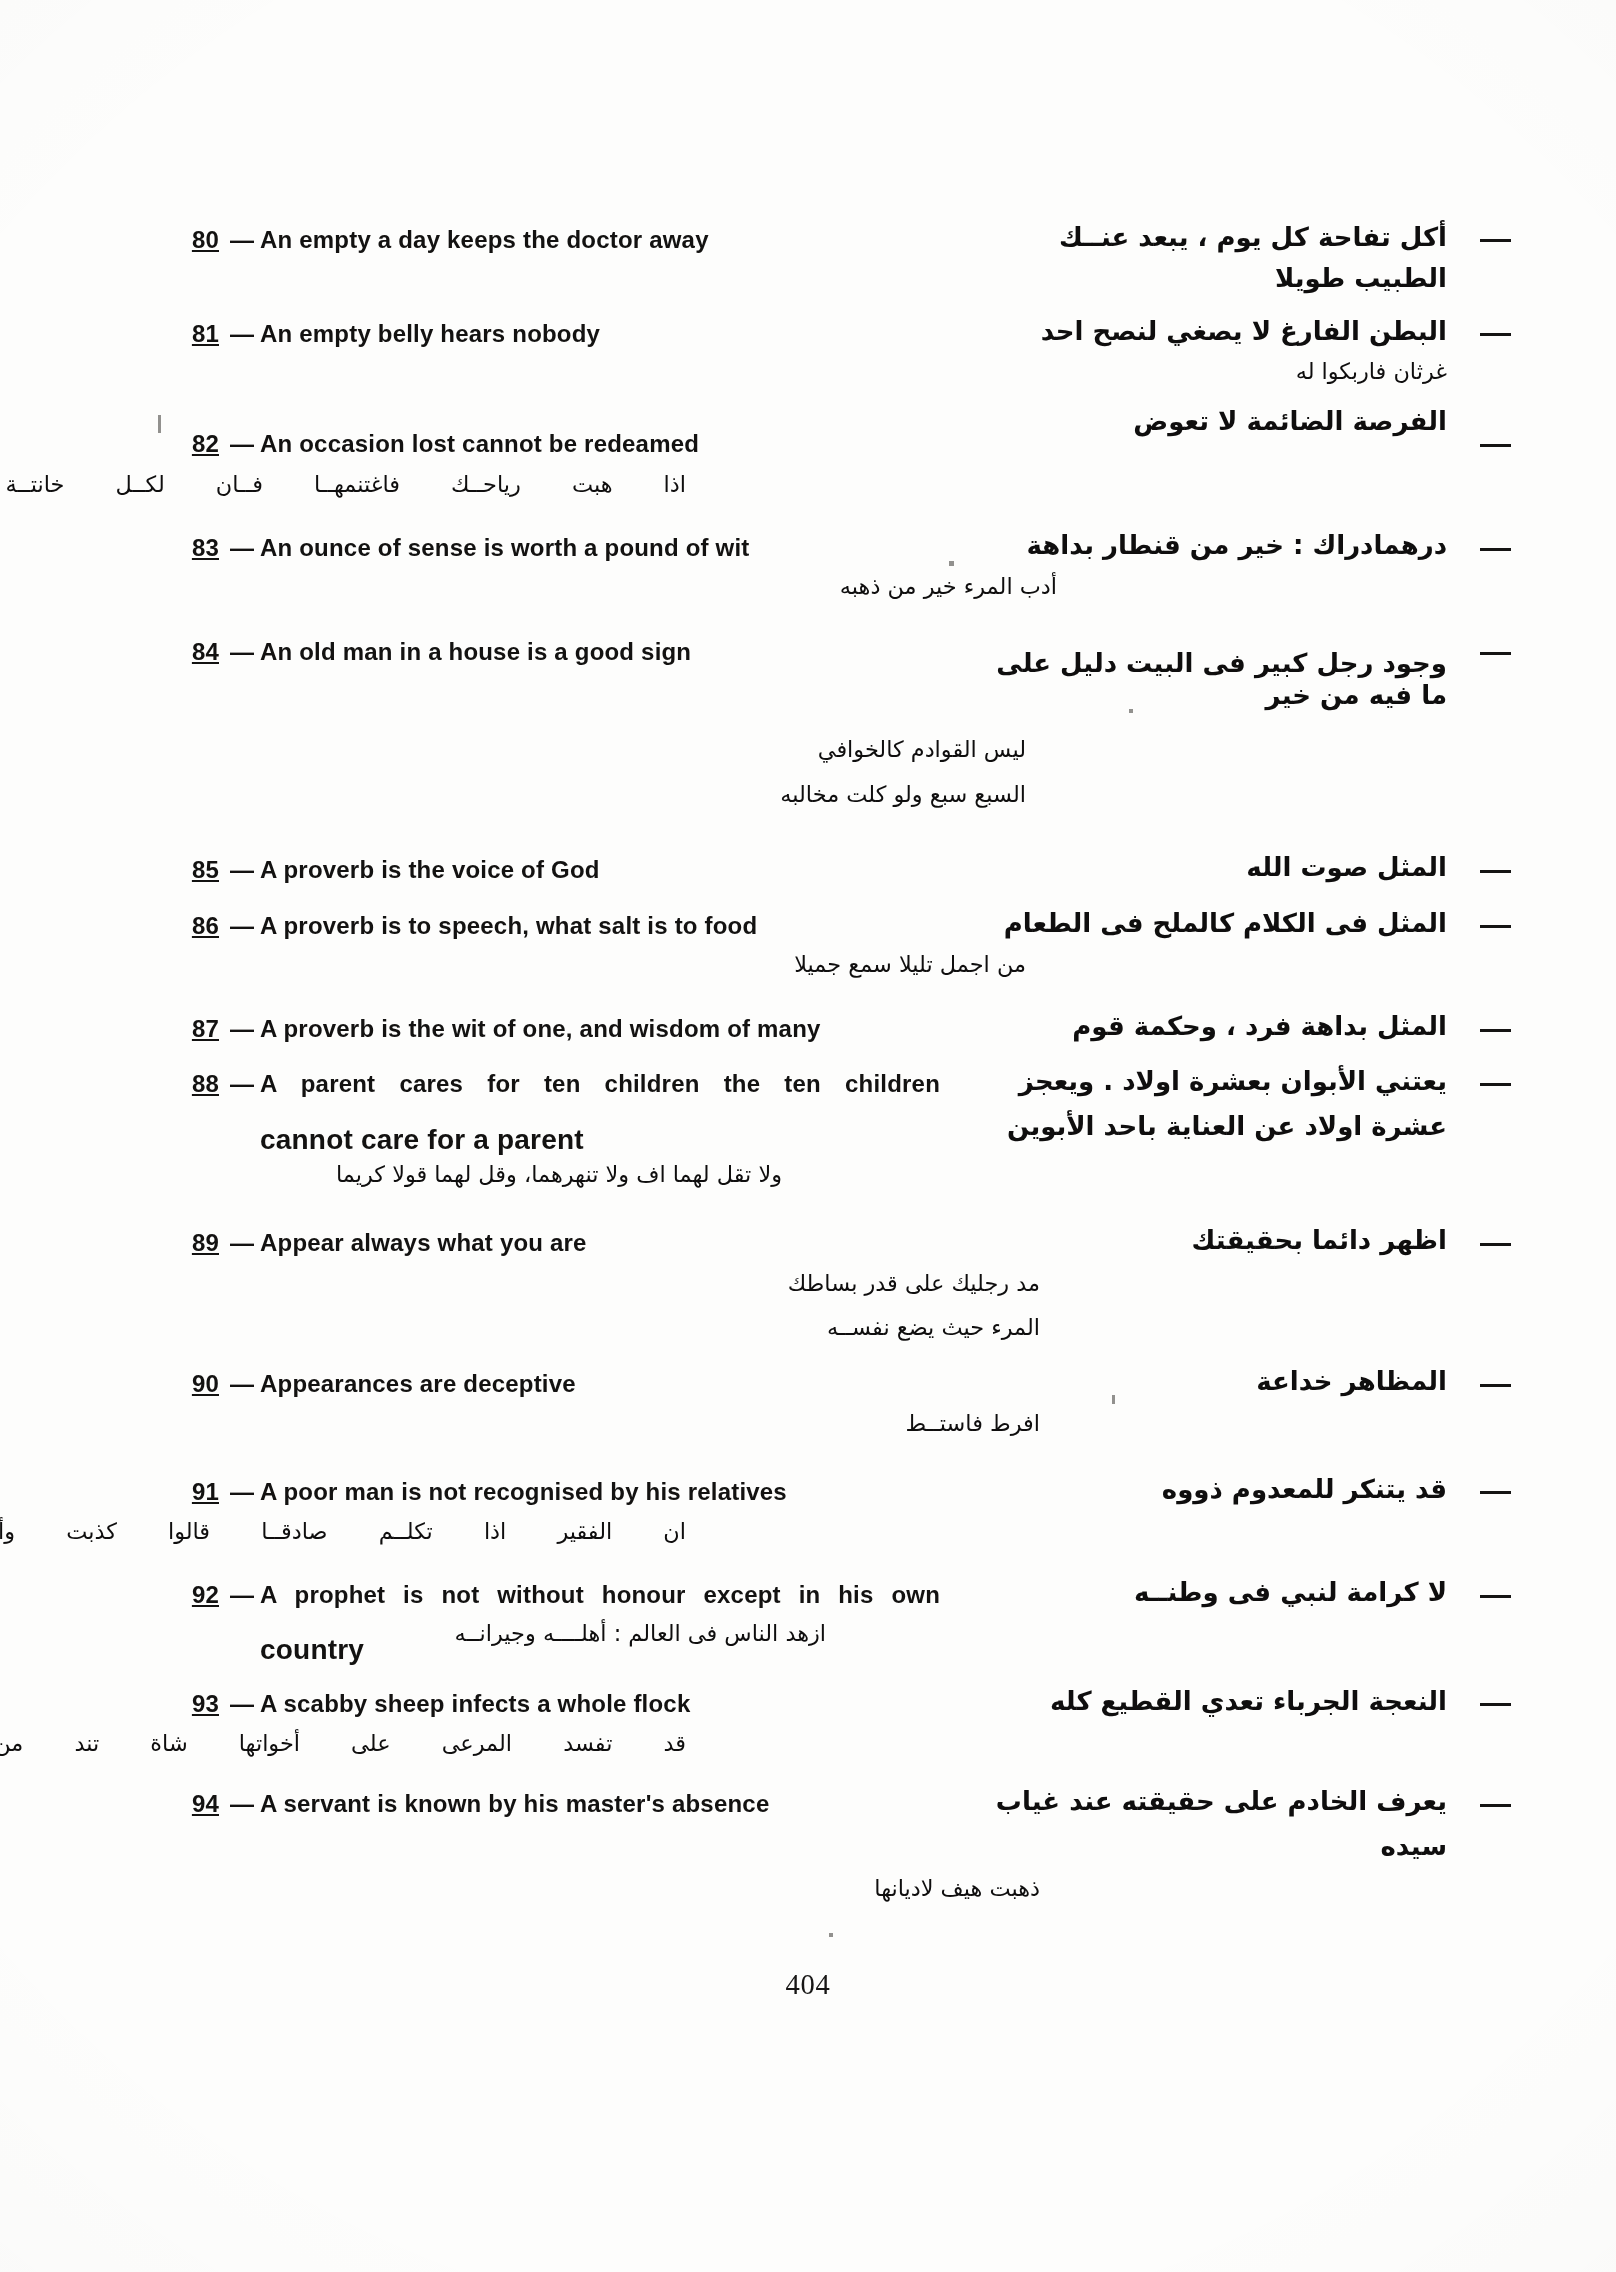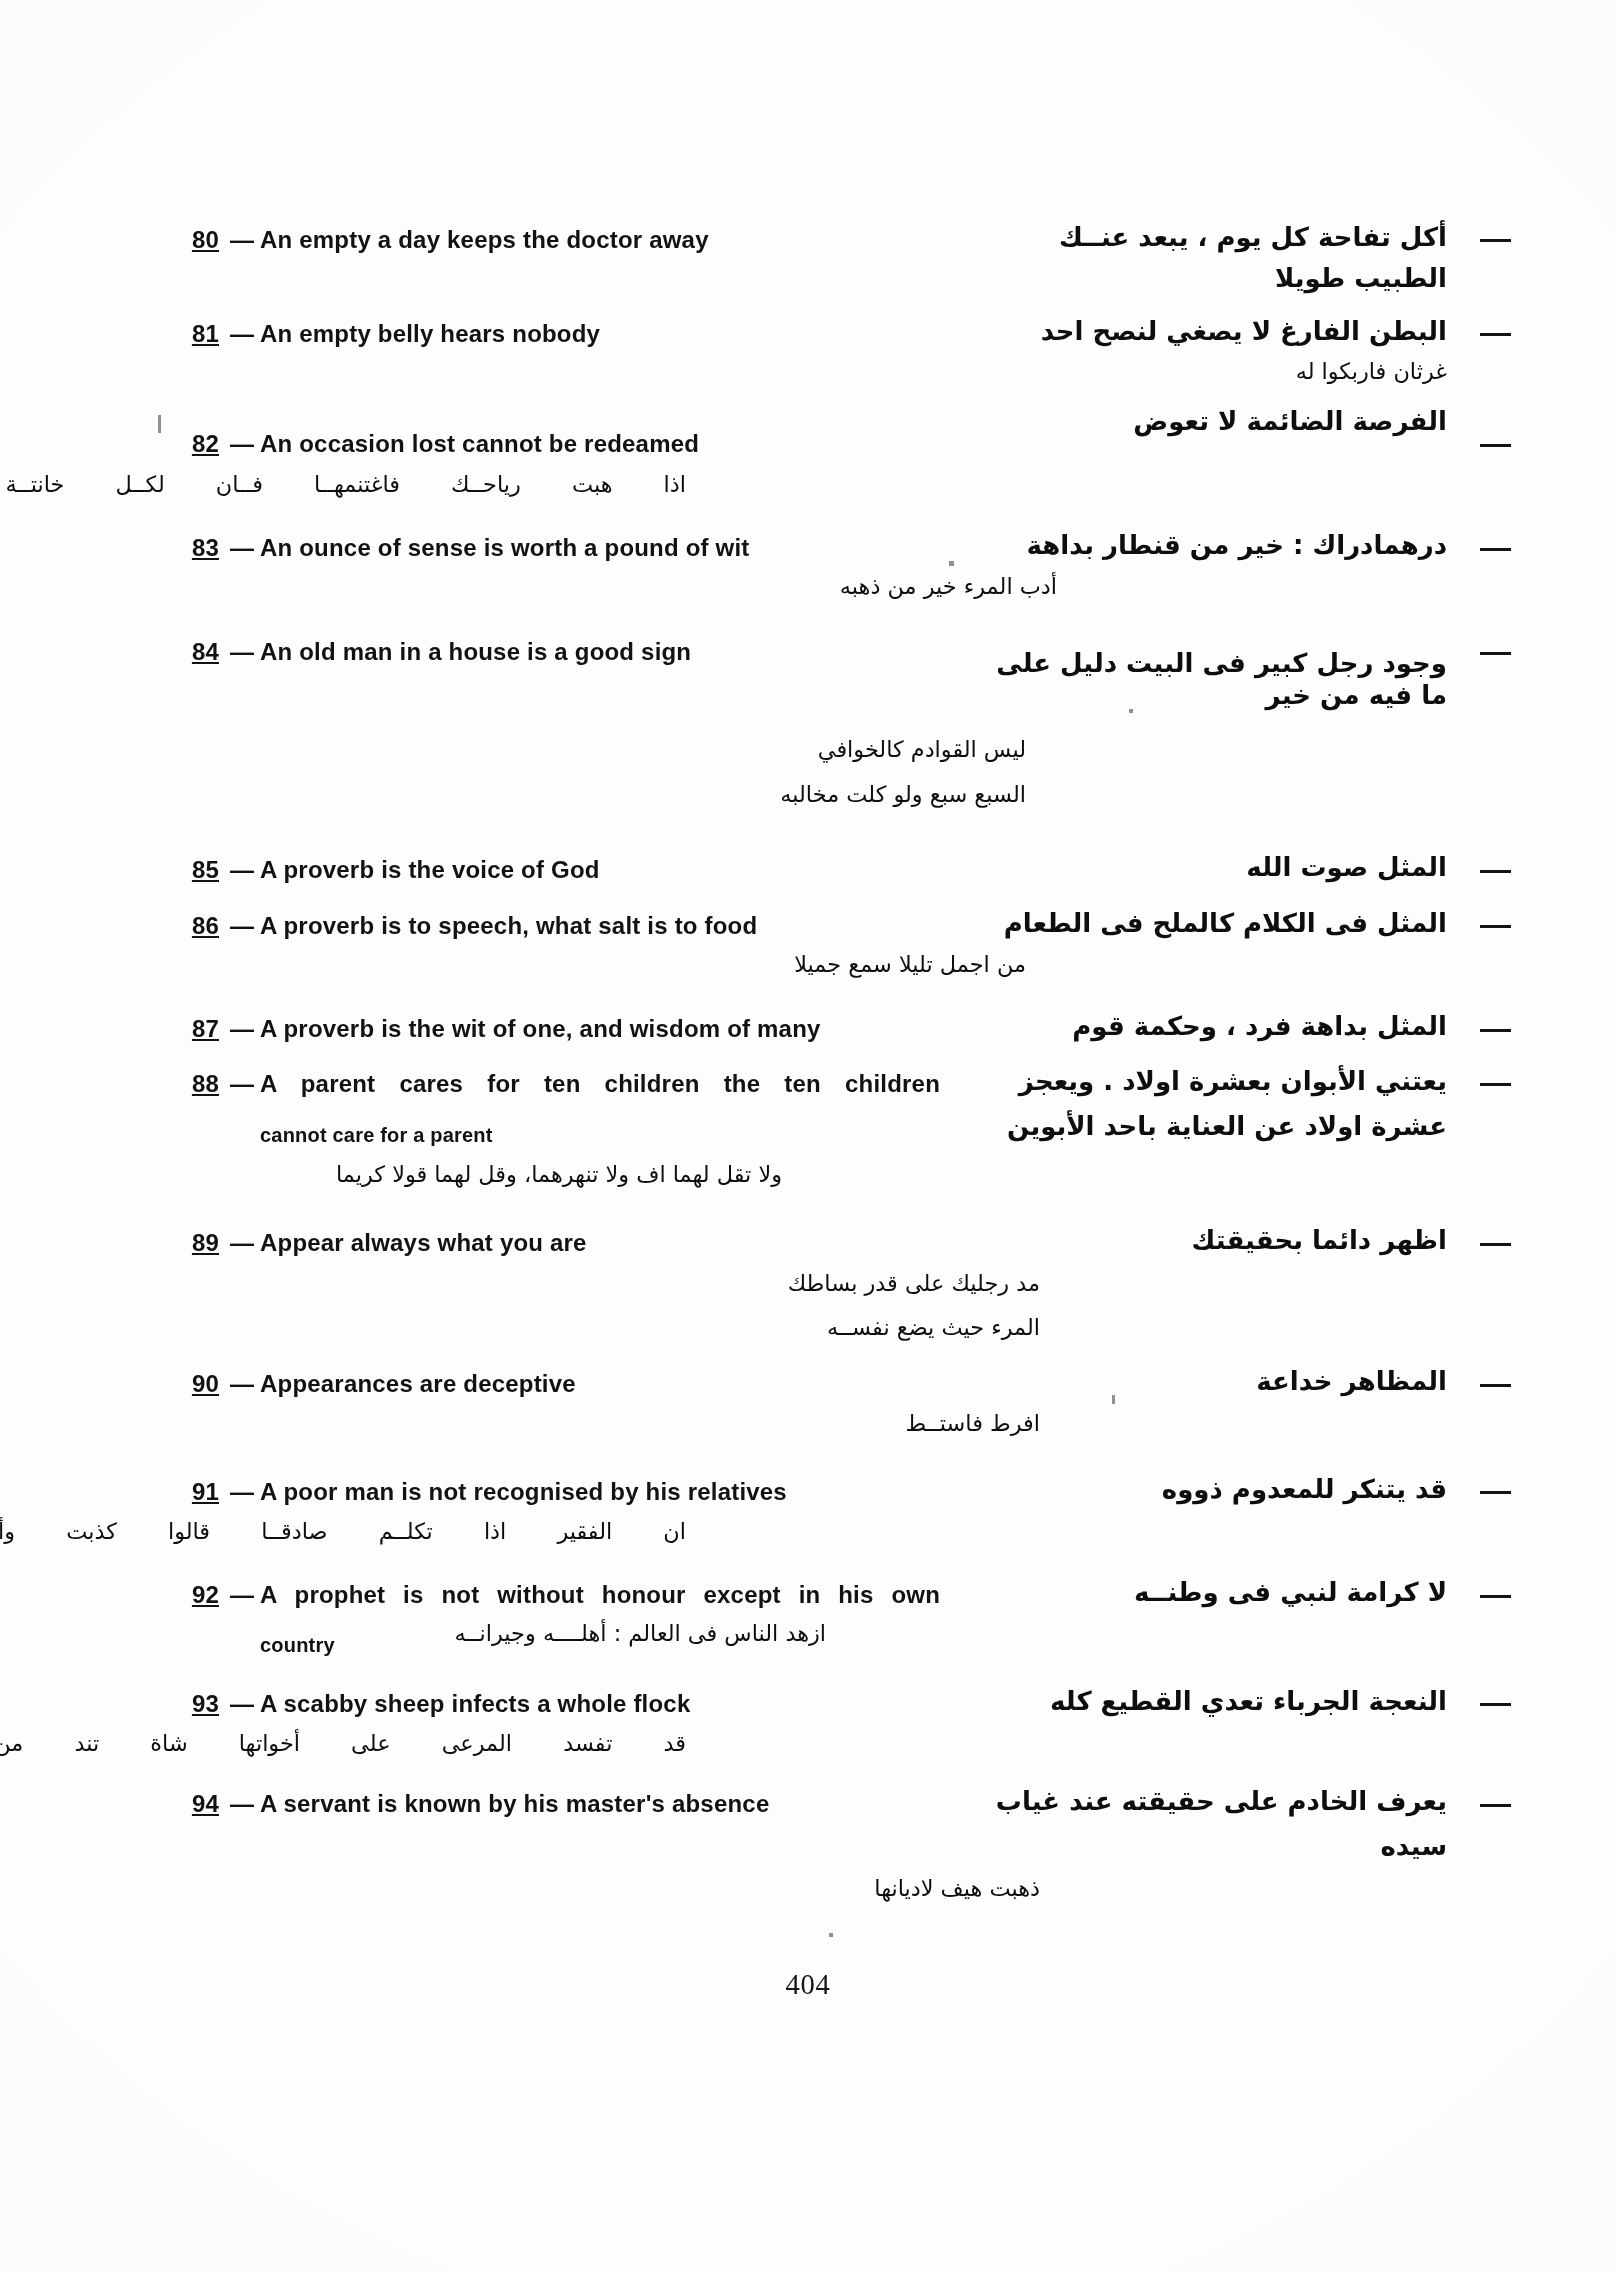--- a/index.html
+++ b/index.html
@@ -66,21 +66,21 @@
   .en.justify .en-body {
     display: inline-block;
     width: 680px;
     text-align: justify;
     text-align-last: justify;
     vertical-align: top;
   }
   .en-cont {
     position: absolute;
     left: 260px;
-    font-size: 20px;
+    font-size: 28px;
     font-weight: 600;
     color: #131211;
     letter-spacing: 0.2px;
   }
 
   
   .ar-dash {
     position: absolute;
     right: 105px;
     width: 31px;

